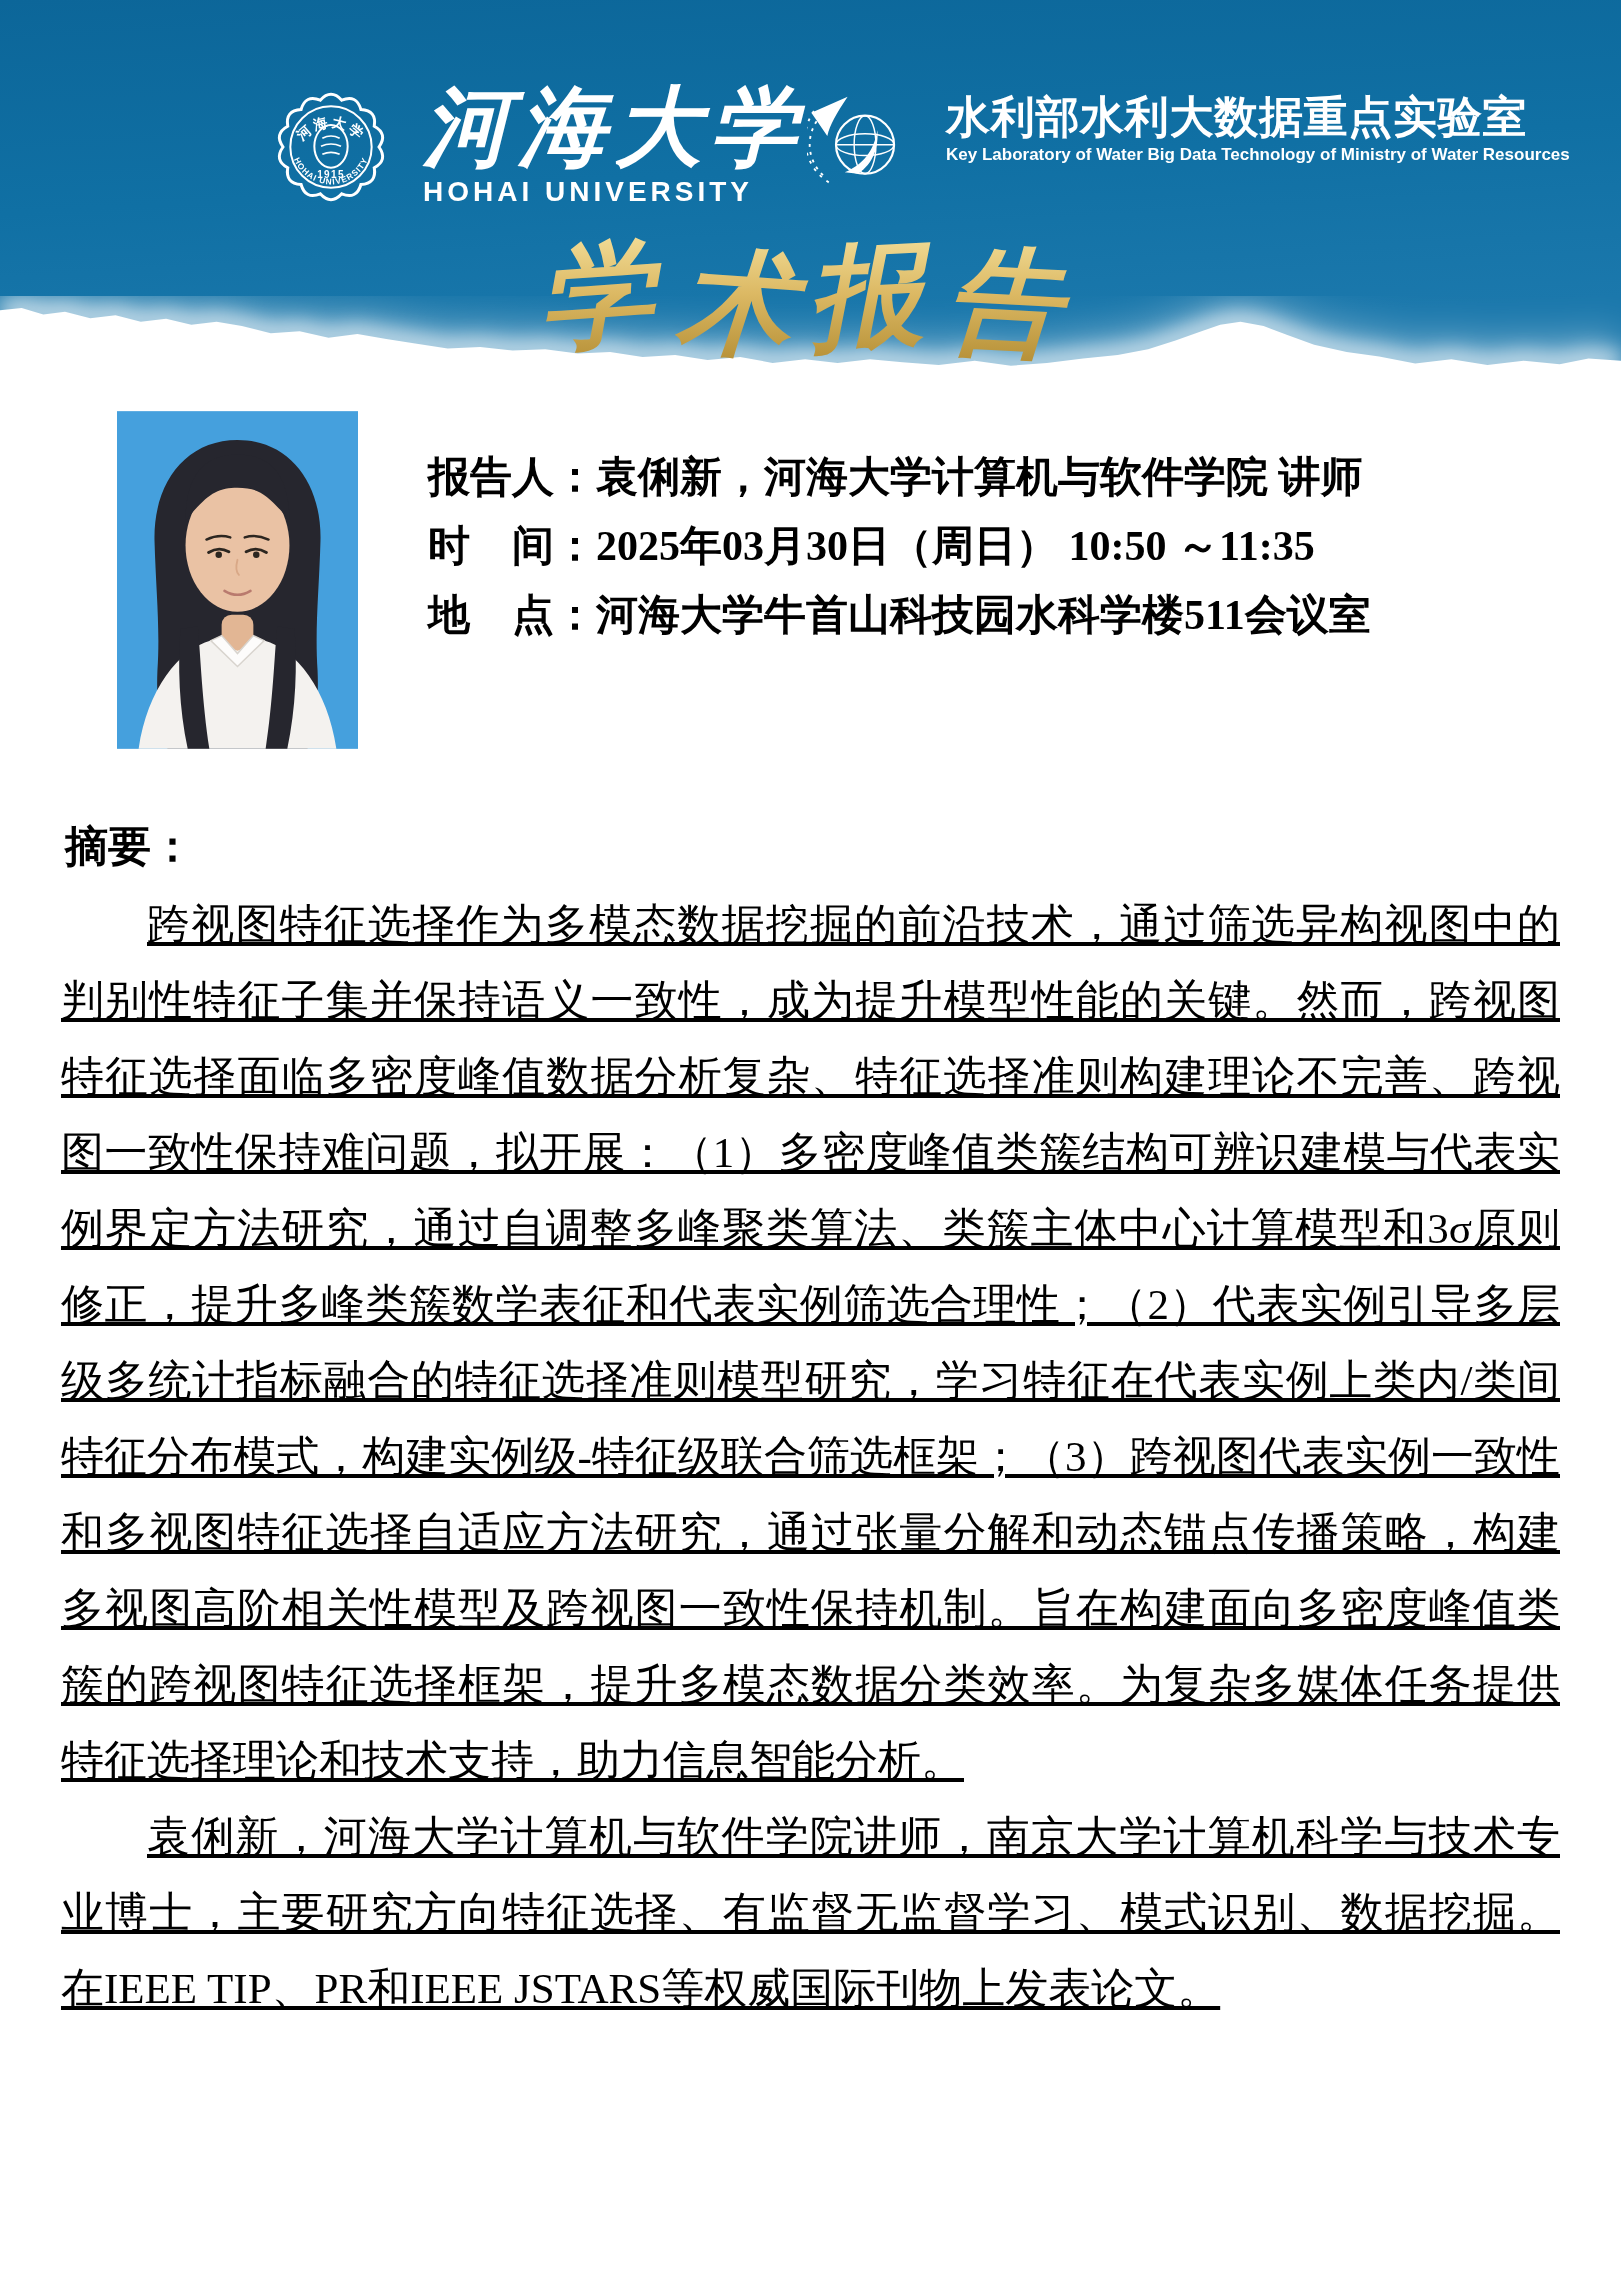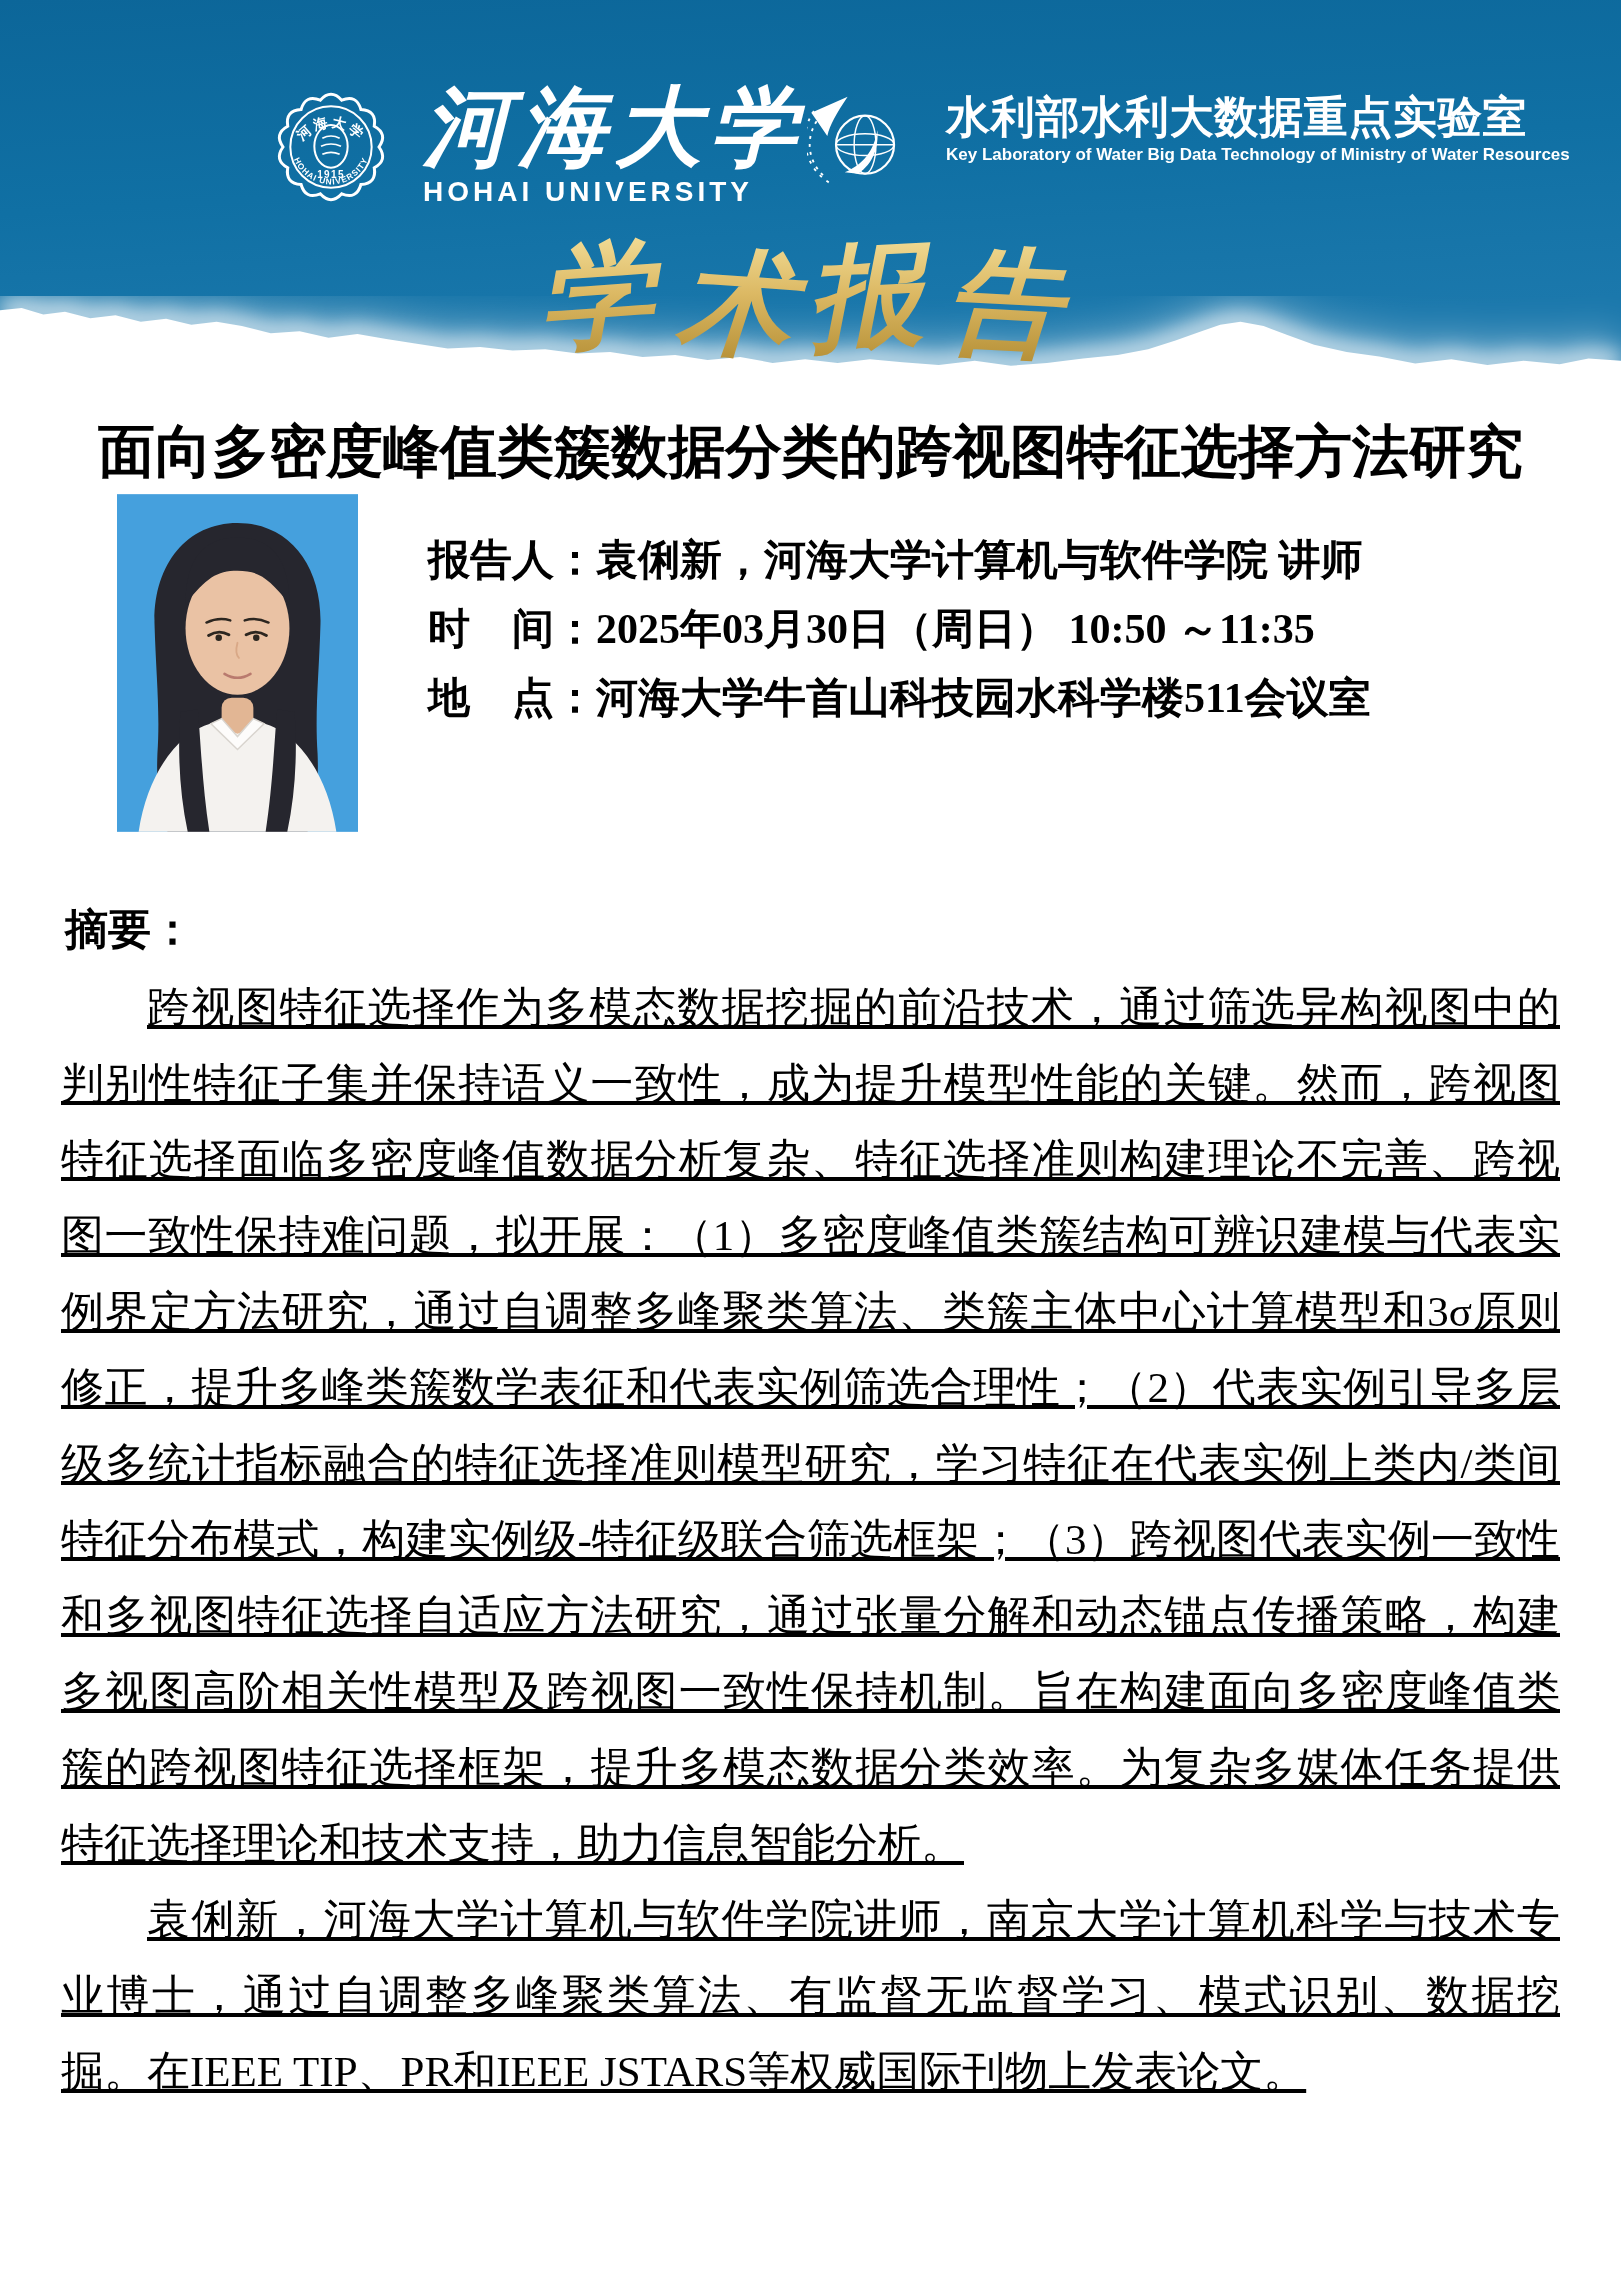--- a/index.html
+++ b/index.html
@@ -149,21 +149,20 @@
           <stop offset="0.45" stop-color="#dcb964"></stop>
           <stop offset="1" stop-color="#b08a30"></stop>
         </linearGradient>
       </defs>
       <text x="1122" y="185" text-anchor="middle" fill="url(#goldGrad)" font-family="Liberation Serif, DejaVu Serif, serif" font-size="158" font-weight="bold" font-style="italic" letter-spacing="28" rotate="-4 4 -3 3">学术报告</text>
     </svg>
   </header>
 
   <main class="main">
 
-    <h1 class="title">面向多密度峰值类簇数据分类的跨视图特征选择方法研究</h1>
 
     <section class="speaker-row">
       <svg class="photo-svg" viewBox="0 0 334 468">
         <rect x="0" y="0" width="334" height="468" fill="#45a0dd"></rect>
         <path d="M167,40 C95,40 50,100 52,180 C54,250 60,300 56,360 C54,410 60,445 70,468
                  L264,468 C274,445 280,410 278,360 C274,300 280,250 282,180 C284,100 239,40 167,40 Z" fill="#26262e"></path>
         <rect x="145" y="282" width="44" height="52" rx="14" fill="#e2b694"></rect>
         <ellipse cx="167" cy="186" rx="72" ry="92" fill="#eac2a4"></ellipse>
         <path d="M95,152 C95,90 120,60 167,60 C214,60 239,90 239,152 C210,116 196,106 167,106 C138,106 124,116 95,152 Z" fill="#26262e"></path>
         <path d="M127,196 q14,-9 28,-1 M179,195 q14,-8 28,1" fill="none" stroke="#2c2620" stroke-width="4" stroke-linecap="round"></path>
@@ -190,18 +189,18 @@
         </div>
       </div>
     </section>
 
     <section class="abstract">
       <h2 class="sec-heading">摘要：</h2>
       <p class="body-par">跨视图特征选择作为多模态数据挖掘的前沿技术，通过筛选异构视图中的判别性特征子集并保持语义一致性，成为提升模型性能的关键。然而，跨视图特征选择面临多密度峰值数据分析复杂、特征选择准则构建理论不完善、跨视图一致性保持难问题，拟开展：（1）多密度峰值类簇结构可辨识建模与代表实例界定方法研究，通过自调整多峰聚类算法、类簇主体中心计算模型和3σ原则修正，提升多峰类簇数学表征和代表实例筛选合理性；（2）代表实例引导多层级多统计指标融合的特征选择准则模型研究，学习特征在代表实例上类内/类间特征分布模式，构建实例级-特征级联合筛选框架；（3）跨视图代表实例一致性和多视图特征选择自适应方法研究，通过张量分解和动态锚点传播策略，构建多视图高阶相关性模型及跨视图一致性保持机制。旨在构建面向多密度峰值类簇的跨视图特征选择框架，提升多模态数据分类效率。为复杂多媒体任务提供特征选择理论和技术支持，助力信息智能分析。</p>
     </section>
 
     <section class="bio">
-      <p class="body-par">袁俐新，河海大学计算机与软件学院讲师，南京大学计算机科学与技术专业博士，通过自调整多峰聚类算法、有监督无监督学习、模式识别、数据挖掘。在IEEE TIP、PR和IEEE JSTARS等权威国际刊物上发表论文。</p>
+      <p class="body-par">袁俐新，河海大学计算机与软件学院讲师，南京大学计算机科学与技术专业博士，主要研究方向特征选择、有监督无监督学习、模式识别、数据挖掘。在IEEE TIP、PR和IEEE JSTARS等权威国际刊物上发表论文。</p>
     </section>
 
   </main>
 </div>
 
 
 </body></html>

